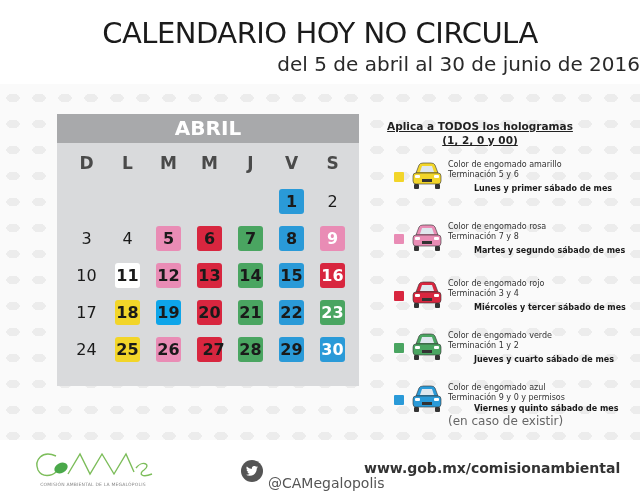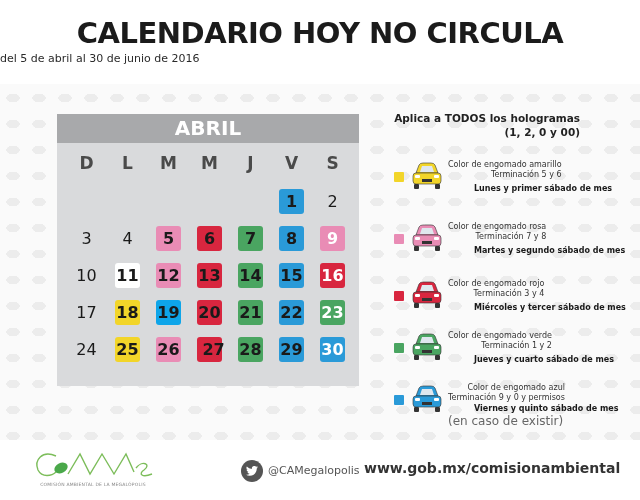--- a/index.html
+++ b/index.html
@@ -15,27 +15,27 @@
       background-color: #fafafa;
       background-image:
         radial-gradient(ellipse 11px 7px at 13px 14px, #ececec 60%, transparent 62%),
         linear-gradient(#f0f0f0, #f0f0f0);
       background-size: 26px 26px, 0 0;
       background-repeat: repeat;
       z-index: 0;
     }
     .title {
       position: absolute; top: 16px; left: 0; width: 640px; text-align: center;
-      font-family: "DejaVu Sans", sans-serif; font-weight: bold;
+      font-family: "DejaVu Sans", sans-serif; font-weight: normal;
       font-size: 29px; letter-spacing: -0.5px; color: #1b1b1b;
       z-index: 2;
     }
     .subtitle {
-      position: absolute; top: 52px; left: 0; width: 640px; text-align: left;
-      font-family: "DejaVu Sans", sans-serif; font-size: 11px; color: #2a2a2a;
+      position: absolute; top: 52px; left: 0; width: 640px; text-align: right;
+      font-family: "DejaVu Sans", sans-serif; font-size: 20px; color: #2a2a2a;
       z-index: 2;
     }
     .calendar {
       position: absolute; left: 57px; top: 114px; width: 302px; height: 272px;
       background: #d9dadc; z-index: 2;
     }
     .cal-header {
       height: 29px; background: #a8a9ab; color: #ffffff; text-align: center;
       font-weight: bold; font-size: 20px; line-height: 29px;
     }
@@ -54,35 +54,35 @@
       display: flex; align-items: center; justify-content: center;
       width: 25px; height: 25px; border-radius: 3px;
       font-size: 16px; color: #1a1a1a;
     }
     .day span.c { font-weight: bold; }
     .day span.w { color: #ffffff; }
     .legend {
       position: absolute; left: 380px; top: 105px; width: 250px; z-index: 2;
     }
     .legend-title {
-      text-align: right; font-weight: bold; font-size: 10.5px; color: #222;
-      line-height: 14px; width: 200px; margin-top: 6px;
+      text-align: center; font-weight: bold; font-size: 10.5px; color: #222;
+      line-height: 14px; width: 200px; margin-top: 14px; text-decoration: underline;
     }
     .legend-item {
       position: absolute; left: 0; width: 250px; height: 44px;
     }
     .swatch {
       position: absolute; left: 14px; top: 12px; width: 10px; height: 10px;
       border-radius: 1px;
     }
     .car {
       position: absolute; left: 30px; top: 1px; width: 34px; height: 30px;
     }
     .li-text {
-      position: absolute; left: 68px; top: 0; font-size: 8px; line-height: 10px; color: #333; text-align: right;
+      position: absolute; left: 68px; top: 0; font-size: 8px; line-height: 10px; color: #333;
     }
     .li-day {
       position: absolute; left: 70px; font-size: 8px; font-weight: bold; color: #1a1a1a;
       white-space: nowrap;
       margin-left: 24px;
     }
     .li-note {
       position: absolute; left: 68px; font-size: 12px; color: #666;
     }
     .footer {
@@ -93,21 +93,21 @@
     }
     .logo-sub {
       position: absolute; left: 0; top: 36px; width: 130px; text-align: center;
       font-size: 4.5px; color: #888; letter-spacing: 0.2px;
     }
     .twitter {
       position: absolute; left: 241px; top: 20px; width: 22px; height: 22px;
       border-radius: 50%; background: #555; display: flex; align-items: center; justify-content: center;
     }
     .twitter-handle {
-      position: absolute; left: 268px; top: 24px; font-size: 11px; color: #555; text-align: center;
+      position: absolute; left: 268px; top: 35px; font-size: 14px; color: #555; text-align: center;
     }
     .website {
       position: absolute; left: 364px; top: 20px; font-size: 14px; font-weight: bold; color: #333;
     }
   </style>
 </head>
 <body>
 
 <div class="bg-pattern"></div>
 

